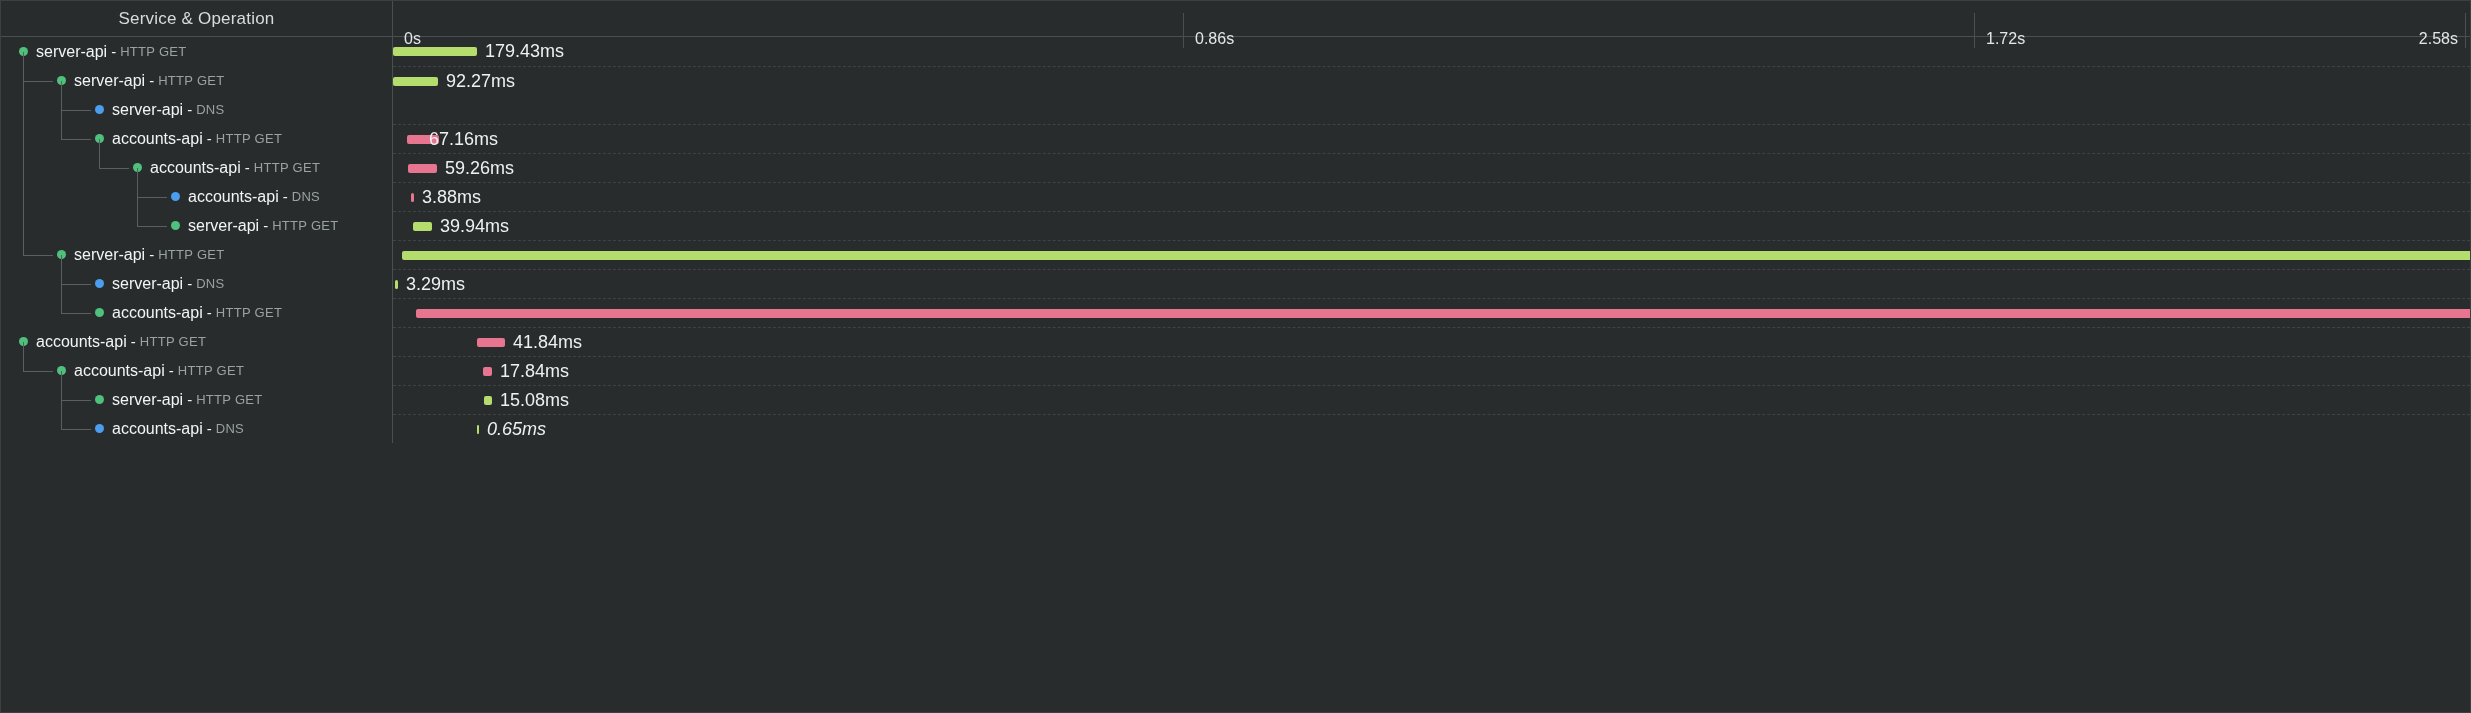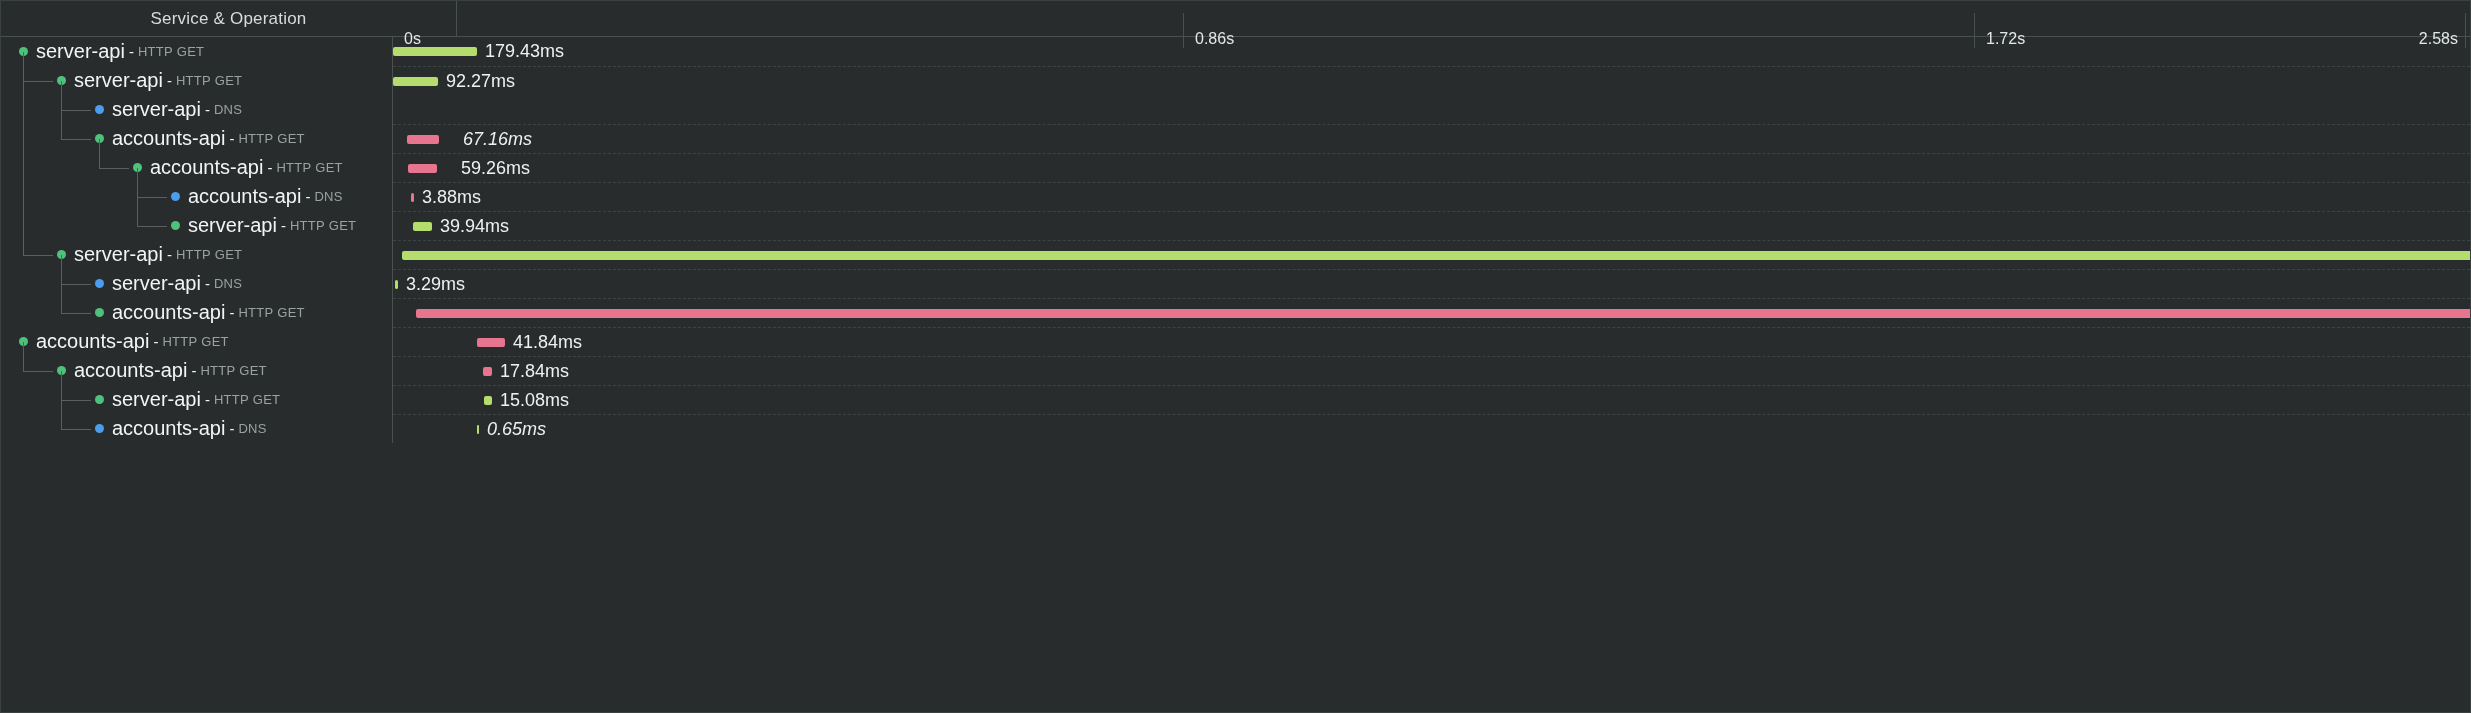--- a/index.html
+++ b/index.html
@@ -24,21 +24,21 @@
   
   .header {
     position: relative;
     height: 36px;
     border-bottom: 1px solid #4a5050;
     box-sizing: border-box;
   }
   .header-name-cell {
     position: absolute;
     left: 0; top: 0;
-    width: 456px; height: 35px;
+    width: 392px; height: 35px;
     border-right: 1px solid #4a5050;
     box-sizing: border-box;
     display: flex;
     align-items: center;
     justify-content: center;
   }
   .header-name-cell .htitle {
     color: #d8dcdc;
     font-size: 17px;
     letter-spacing: .2px;
@@ -96,21 +96,21 @@
     white-space: nowrap;
   }
   .dot {
     width: 9px; height: 9px;
     border-radius: 50%;
     margin-right: 8px;
     flex: 0 0 auto;
   }
   .svc {
     color: #f2f5f5;
-    font-size: 20px;
+    font-size: 16px;
   }
   .dash {
     color: #f2f5f5;
     font-size: 15px;
     margin: 0 4px;
   }
   .op {
     color: #9aa2a2;
     font-size: 13px;
     letter-spacing: .3px;
@@ -215,37 +215,37 @@
           <div class="connector conn-h" style="left: 60px; top: 14.5px; width: 30px;"></div>
           <div class="label-wrap" style="left: 94px;">
             <span class="dot" style="background: rgb(79, 193, 125);"></span>
             <span class="svc">accounts-api</span>
             <span class="dash">-</span>
             <span class="op">HTTP GET</span>
           </div>
         </div>
         <div class="row-bar-area">
           <div class="bar" style="left: 14px; width: 32px; background: rgb(232, 117, 143);"></div>
-          <div class="bar-label" style="left: 70px; font-style: italic;">67.16ms</div>
+          <div class="bar-label" style="left: 36px;">67.16ms</div>
         </div>
       </div>
       <div class="row">
         <div class="row-name">
           <div class="connector conn-v" style="left: 98px; top: -14.5px; height: 29px;"></div>
           <div class="connector conn-h" style="left: 98px; top: 14.5px; width: 30px;"></div>
           <div class="label-wrap" style="left: 132px;">
             <span class="dot" style="background: rgb(79, 193, 125);"></span>
             <span class="svc">accounts-api</span>
             <span class="dash">-</span>
             <span class="op">HTTP GET</span>
           </div>
         </div>
         <div class="row-bar-area">
           <div class="bar" style="left: 15px; width: 29px; background: rgb(232, 117, 143);"></div>
-          <div class="bar-label" style="left: 68px;">59.26ms</div>
+          <div class="bar-label" style="left: 52px;">59.26ms</div>
         </div>
       </div>
       <div class="row">
         <div class="row-name">
           <div class="connector conn-v" style="left: 136px; top: -14.5px; height: 29px;"></div>
           <div class="connector conn-h" style="left: 136px; top: 14.5px; width: 30px;"></div>
           <div class="label-wrap" style="left: 170px;">
             <span class="dot" style="background: rgb(74, 158, 237);"></span>
             <span class="svc">accounts-api</span>
             <span class="dash">-</span>

